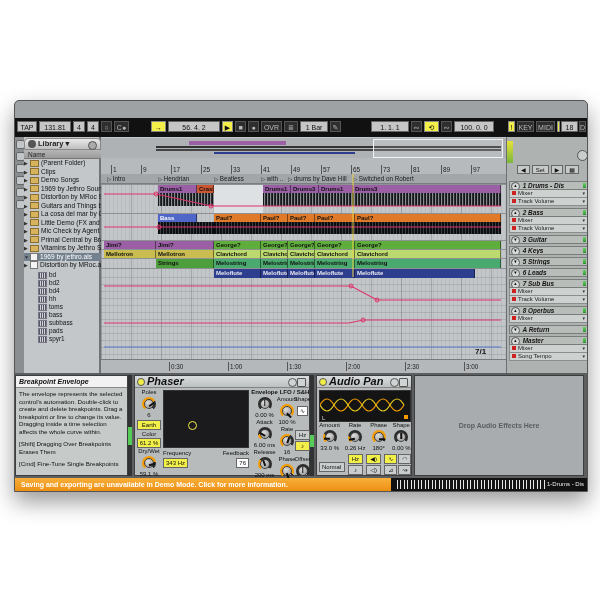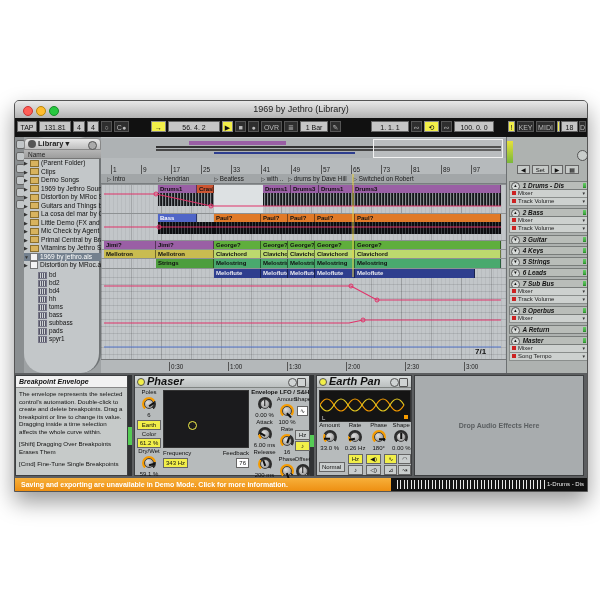--- a/index.html
+++ b/index.html
@@ -16,21 +16,21 @@
   .tl.g{left:34px;background:#28c840;border:1px solid #1a8a2a;}
   
   .transport{position:absolute;left:0;top:17px;width:572px;height:19px;background:#111;}
   .tbtn,.tdisp{position:absolute;top:3px;height:11px;font-size:7px;line-height:11px;text-align:center;
     color:#111;background:#c6c6c6;border:1px solid #666;box-sizing:border-box;overflow:hidden;}
   .tbtn.dark{background:#2e2e2e;color:#bbb;border:1px solid #555;}
   .tbtn.yel{background:#f2ef49;color:#111;border:1px solid #888;}
   
   .rail{position:absolute;left:0;top:36px;width:9px;height:236px;background:#8a8e90;}
   .rail .ric{display:block;width:7px;height:7px;margin:3px 1px;background:#c2c6c8;border:1px solid #666;border-radius:2px;}
-  .browser{position:absolute;left:9px;top:36px;width:77px;height:236px;background:#c3c7c9;border-right:2px solid #707476;box-sizing:border-box;border-radius:20px;}
+  .browser{position:absolute;left:9px;top:36px;width:77px;height:236px;background:#c3c7c9;border-right:2px solid #707476;box-sizing:border-box;}
   .bheader{position:absolute;left:0;top:1px;width:77px;height:12px;background:linear-gradient(#e9e9e9,#bfbfbf);
     border:1px solid #888;border-radius:4px 4px 0 0;box-sizing:border-box;font-size:7.5px;font-weight:bold;line-height:10px;color:#222;}
   .bname{position:absolute;left:0;top:13px;width:77px;height:9px;background:linear-gradient(#b5b5b5,#9d9d9d);
     border-bottom:1px solid #777;font-size:6.5px;line-height:9px;padding-left:4px;box-sizing:border-box;color:#222;}
   .blist{position:absolute;left:0;top:22px;width:77px;}
   .brow{height:8.5px;font-size:6.6px;line-height:8.5px;white-space:nowrap;overflow:hidden;color:#111;}
   .brow.sel{background:#73808e;color:#fff;}
   .fold{display:inline-block;width:6px;color:#333;font-size:5px;}
   .fico{display:inline-block;width:7px;height:5px;background:#d8b35e;border:1px solid #8a6f2f;vertical-align:middle;margin-right:2px;}
   .aico{display:inline-block;width:6px;height:6px;background:#f4f4f4;border:1px solid #777;vertical-align:middle;margin-right:2px;}
@@ -124,26 +124,20 @@
   .smeter{position:absolute;left:382px;top:2px;width:150px;height:9px;
     background:repeating-linear-gradient(90deg,#e8e8e8 0 1px,#161616 1px 3.5px);}
   .strack{position:absolute;right:3px;top:3px;font-size:6px;color:#eee;}
 </style>
 </head>
 <body>
 
 <div class="stage">
 <div id="app">
 
-  <div class="titlebar">
-    <span class="tl r"></span>
-    <span class="tl y"></span>
-    <span class="tl g"></span>
-    <div class="title">1969 by Jethro (Library)</div>
-  </div>
 
   <div class="transport">
     <div class="tbtn" style="left:2px;width:20px;">TAP</div>
     <div class="tdisp" style="left:24px;width:32px;">131.81</div>
     <div class="tdisp" style="left:58px;width:12px;">4</div>
     <div class="tdisp" style="left:72px;width:12px;">4</div>
     <div class="tbtn dark" style="left:86px;width:11px;">○</div>
     <div class="tbtn dark" style="left:99px;width:15px;">C●</div>
     <div class="tbtn yel" style="left:136px;width:15px;">→</div>
     <div class="tdisp" style="left:153px;width:52px;">56. 4. 2</div>
@@ -513,21 +507,21 @@
           </div>
         </div>
       </div>
     </div>
     <div class="vmeter" style="left:295px;">
           <span class="seg" style="top:60px;height:12px;"></span>
         </div>
 
     <div class="panel" style="left:301px;width:96px;">
       <div class="dhead">
-        <span class="led"></span><span>Earth Pan</span>
+        <span class="led"></span><span>Audio Pan</span>
         <span class="hic" style="right:12px;"></span>
         <span class="hic" style="right:3px;border-radius:1px;"></span>
       </div>
       <div style="position:relative;height:89px;">
         <div class="scope" style="position:absolute;left:2px;top:2px;width:90px;height:30px;">
           <svg width="88" height="28">
             <path d="M0,14 Q7,2 14,14 Q21,26 28,14 Q35,2 42,14 Q49,26 56,14 Q63,2 70,14 Q77,26 84,14" fill="none" stroke="#f59b00" stroke-width="1.2"></path>
             <path d="M0,14 Q7,26 14,14 Q21,2 28,14 Q35,26 42,14 Q49,2 56,14 Q63,26 70,14 Q77,2 84,14" fill="none" stroke="#e4c820" stroke-width="1.2"></path>
           </svg>
           <span style="position:absolute;left:2px;bottom:0;font-size:6px;color:#ddd;">L</span>

